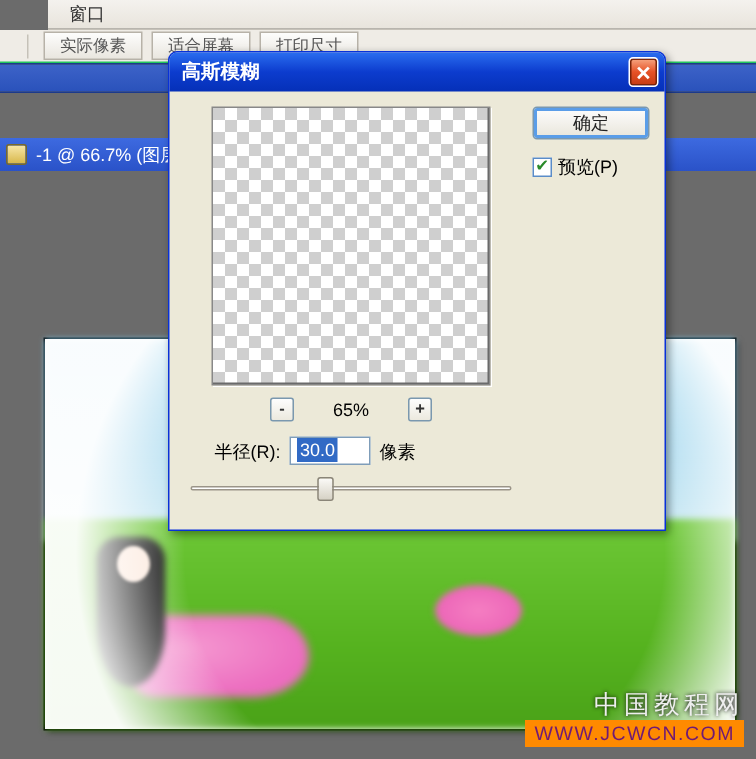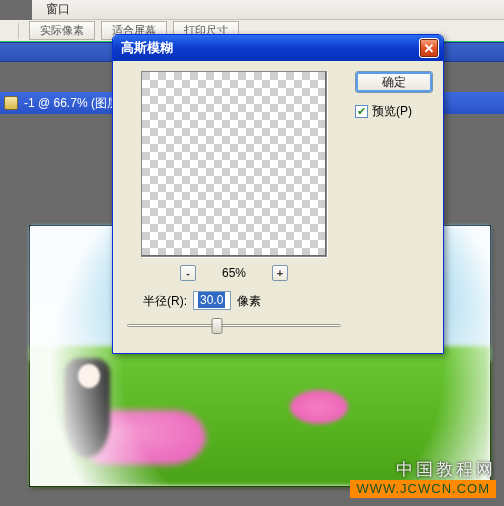--- a/index.html
+++ b/index.html
@@ -130,21 +130,21 @@
 
   
   .watermark {
     position: absolute;
     right: 8px; bottom: 8px;
     text-align: right;
     line-height: 1.1;
     margin-top: 26px;
   }
   .watermark .cn { color: #eee; font-size: 17px; text-shadow: 0 0 3px #000; letter-spacing: 3px; }
-  .watermark .url { color: #14532d; background: #ff8a00; padding: 2px 6px; font-size: 13px; font-family: Arial, sans-serif; letter-spacing: 1px; }
+  .watermark .url { color: #701a75; background: #ff8a00; padding: 2px 6px; font-size: 13px; font-family: Arial, sans-serif; letter-spacing: 1px; }
 
   
   .dialog {
     position: absolute;
     left: 112px;
     top: 34px;
     width: 332px;
     height: 320px;
     background: #ece9d8;
     border: 1px solid #0831d9;
@@ -233,21 +233,21 @@
   }
   .zoom-pct { min-width: 40px; text-align: center; }
 
   .radius-row {
     display: flex;
     align-items: flex-end;
     gap: 6px;
     margin-left: 20px;
   }
   .radius-input {
-    width: 38px;
+    width: 54px;
     height: 19px;
     border: 1px solid #7f9db9;
     background: #fff;
     color: #003399;
     font-size: 12px;
     padding: 1px 4px;
   }
   .radius-input::selection { background: #316ac5; color: #fff; }
   .sel {
     background: #316ac5; color: #fff; padding: 1px 2px;

